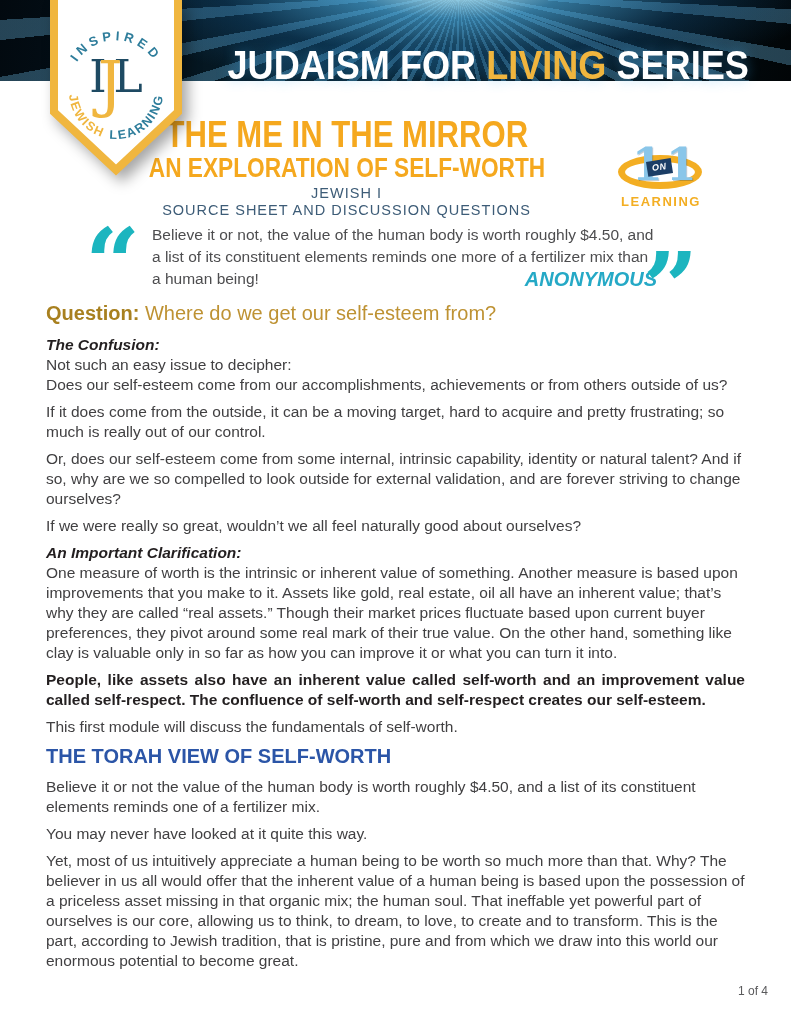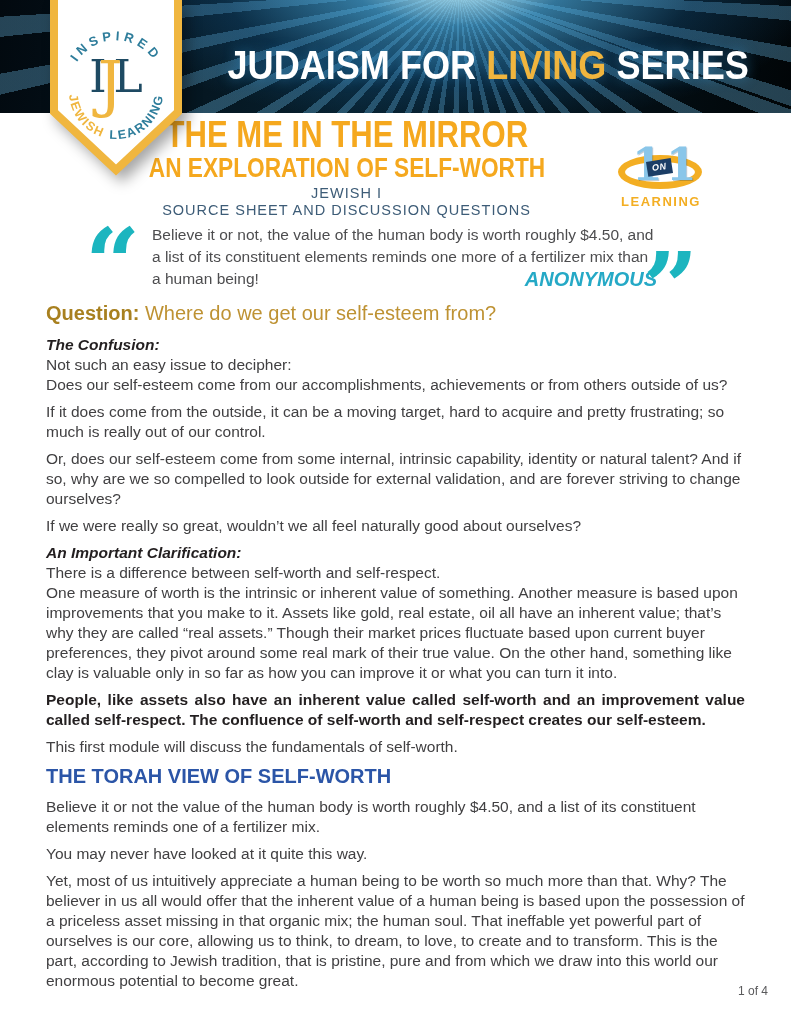--- a/index.html
+++ b/index.html
@@ -6,21 +6,21 @@
   html,body { background:#9a9a9a; }
   .page {
     position:relative; width:791px; height:1024px; margin:0 auto;
     background:#ffffff; overflow:hidden;
     font-family:"Liberation Sans", sans-serif;
     color:var(--body_text,#414042);
   }
 
   
   .banner {
-    position:absolute; top:0; left:0; width:791px; height:113px;
+    position:absolute; top:0; left:0; width:791px; height:81px;
     background:
       radial-gradient(ellipse 60% 160% at 58% -12%, rgba(190,240,255,.95) 0%, rgba(80,180,235,.60) 22%, rgba(25,95,150,.30) 50%, rgba(0,10,20,0) 78%),
       repeating-conic-gradient(from 110deg at 58% -10%, rgba(120,205,250,.30) 0deg 2.5deg, rgba(0,10,25,0) 2.5deg 7deg),
       linear-gradient(100deg, #02090f 0%, #07202e 45%, #010507 100%);
   }
   .series-title {
     position:absolute; top:42px; left:192px; right:8px;
     text-align:center; white-space:nowrap;
   }
   .series-title .squeeze {
@@ -169,21 +169,20 @@
         <p class="para-head">The Confusion:</p>
         <div>Not such an easy issue to decipher:</div>
         <div>Does our self-esteem come from our accomplishments, achievements or from others outside of us?</div>
       </div>
       <p>If it does come from the outside, it can be a moving target, hard to acquire and pretty frustrating; so much is really out of our control.</p>
       <p>Or, does our self-esteem come from some internal, intrinsic capability, identity or natural talent? And if so, why are we so compelled to look outside for external validation, and are forever striving to change ourselves?</p>
       <p>If we were really so great, wouldn’t we all feel naturally good about ourselves?</p>
 
       <div class="grouped">
         <p class="para-head">An Important Clarification:</p>
-        <div>There is a difference between self-worth and self-respect.</div>
         <div>One measure of worth is the intrinsic or inherent value of something. Another measure is based upon improvements that you make to it. Assets like gold, real estate, oil all have an inherent value; that’s why they are called “real assets.” Though their market prices fluctuate based upon current buyer preferences, they pivot around some real mark of their true value. On the other hand, something like clay is valuable only in so far as how you can improve it or what you can turn it into.</div>
       </div>
       <p class="bold-para">People, like assets also have an inherent value called self-worth and an improvement value called self-respect. The confluence of self-worth and self-respect creates our self-esteem.</p>
       <p>This first module will discuss the fundamentals of self-worth.</p>
 
       <p class="section-heading">THE TORAH VIEW OF SELF-WORTH</p>
       <p>Believe it or not the value of the human body is worth roughly $4.50, and a list of its constituent elements reminds one of a fertilizer mix.</p>
       <p>You may never have looked at it quite this way.</p>
       <p>Yet, most of us intuitively appreciate a human being to be worth so much more than that. Why? The believer in us all would offer that the inherent value of a human being is based upon the possession of a priceless asset missing in that organic mix; the human soul. That ineffable yet powerful part of ourselves is our core, allowing us to think, to dream, to love, to create and to transform. This is the part, according to Jewish tradition, that is pristine, pure and from which we draw into this world our enormous potential to become great.</p>
 

